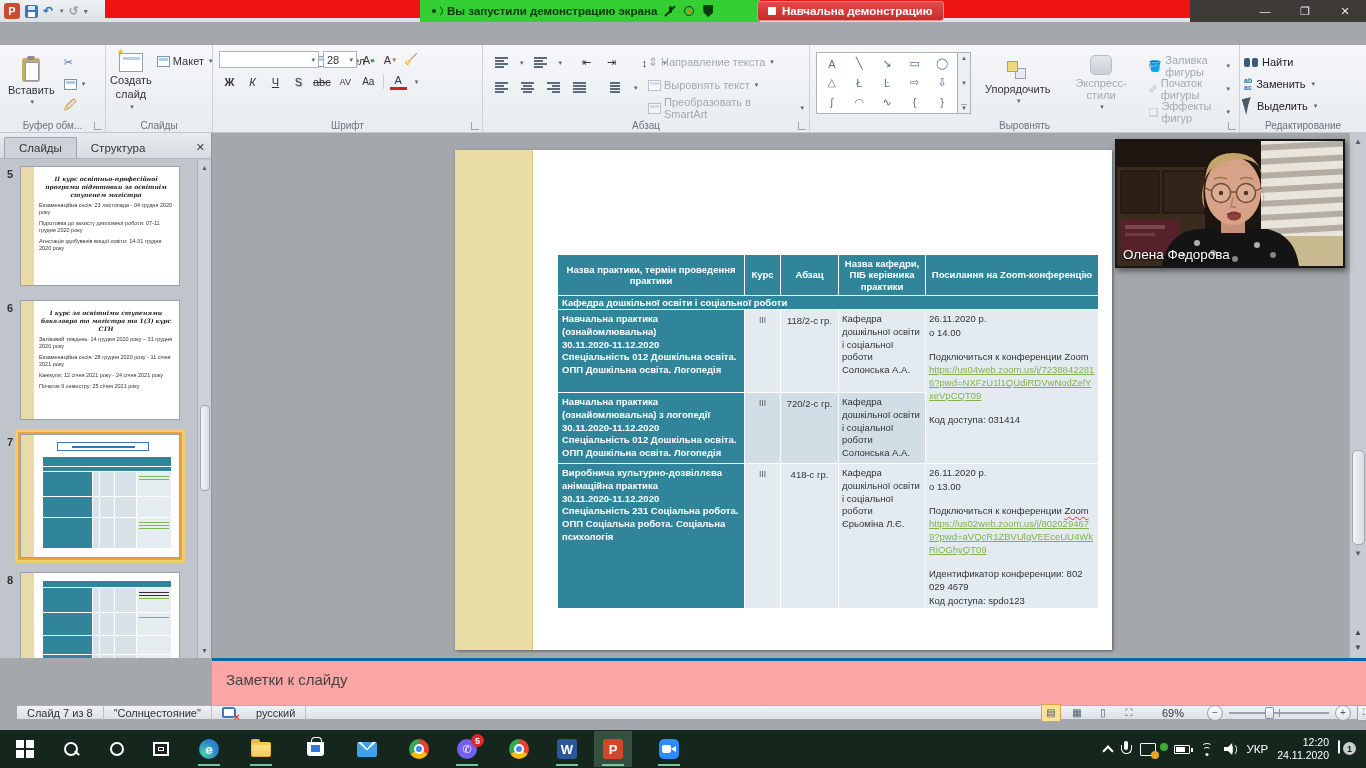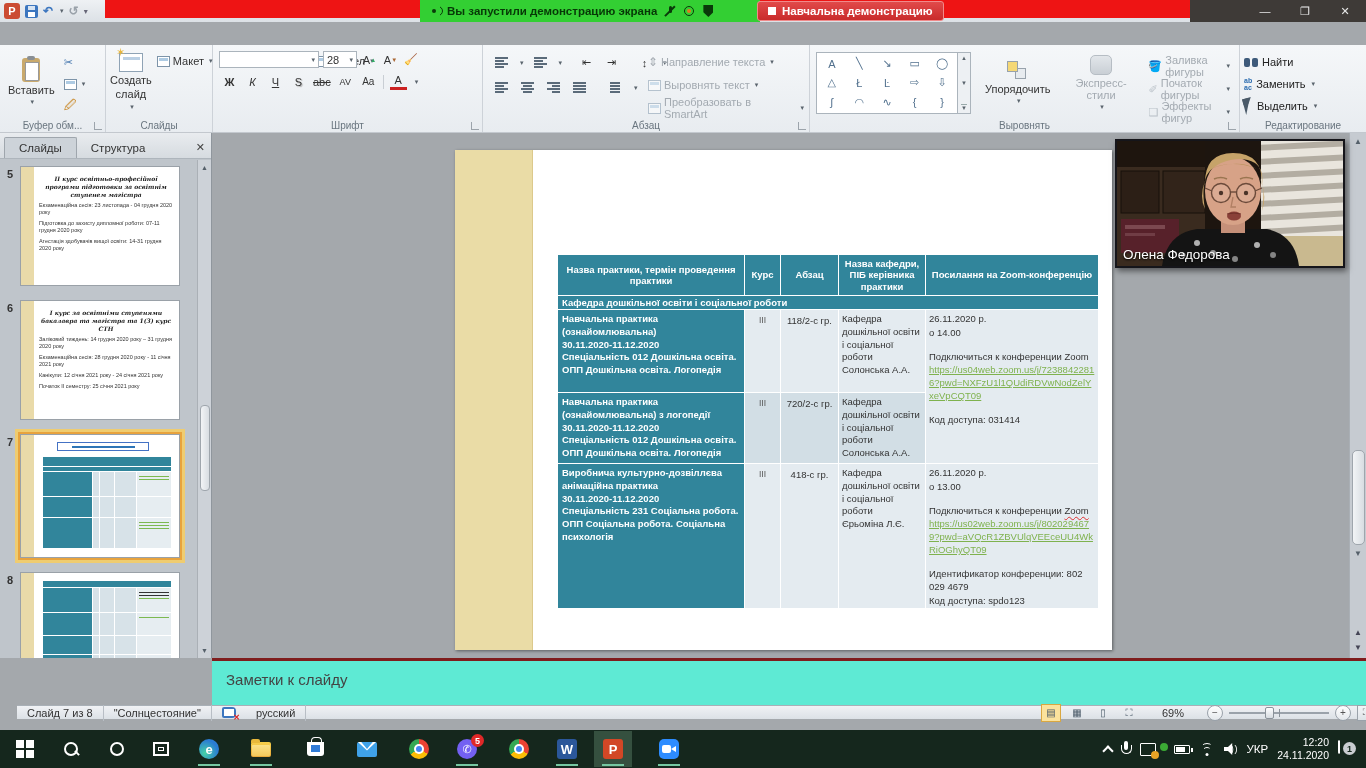--- a/index.html
+++ b/index.html
@@ -119,21 +119,21 @@
 .zline{margin-bottom:1px;word-break:break-word}
 .zblank{height:10px}
 .zlink{color:#7FB24E;text-decoration:underline;word-break:break-all}
 .spellword{text-decoration:underline wavy #E03030 1px;text-underline-offset:2px}
 .escroll{position:absolute;right:0;top:0;width:17px;height:525px;background:#C6CBD1;border-left:1px solid #A9AFB5;display:flex;flex-direction:column;align-items:center}
 .escroll .ar{font-size:8px;color:#55606a;padding:4px 0;cursor:pointer}
 .ethumb{width:13px;height:95px;background:linear-gradient(90deg,#F2F4F6,#D8DDE2);border:1px solid #9FA6AD;border-radius:5px;margin-top:300px;cursor:grab}
 .enav{margin-top:auto;display:flex;flex-direction:column;gap:6px;padding-bottom:6px}
 .enav span{font-size:8px;color:#445;cursor:pointer}
 
-.notes{position:absolute;left:212px;top:658px;width:1154px;height:47px;background:#5eead4;border-top:3px solid #7f1d1d;padding:10px 0 0 14px}
+.notes{position:absolute;left:212px;top:658px;width:1154px;height:47px;background:#fca5a5;border-top:3px solid #0369a1;padding:10px 0 0 14px}
 .notes span{font-size:15px;color:#444}
 
 .statusbar{position:absolute;left:17px;top:705px;width:1366px;height:14px;background:linear-gradient(#F0F2F5,#DCE1E6);border-top:1px solid #A9B0B7;display:flex;align-items:center;font-size:11px;color:#333}
 .sbitem{padding:0 10px;display:flex;align-items:center;gap:5px}
 .sbsep{width:1px;height:16px;background:#B8BEC5}
 .bookico{width:14px;height:11px;background:#3C76BF;border-radius:2px 4px 4px 2px;position:relative}
 .bookico:before{content:"";position:absolute;left:2px;top:2px;width:10px;height:7px;background:#fff}
 .bookico:after{content:"✕";position:absolute;right:-4px;bottom:-4px;color:#D22;font-size:8px;font-weight:bold}
 .sbright{margin-left:auto;display:flex;align-items:center;gap:6px;padding-right:8px}
 .viewbtn{width:20px;height:18px;display:flex;align-items:center;justify-content:center;border:1px solid transparent;cursor:pointer;color:#4A5A68;font-size:10px}

